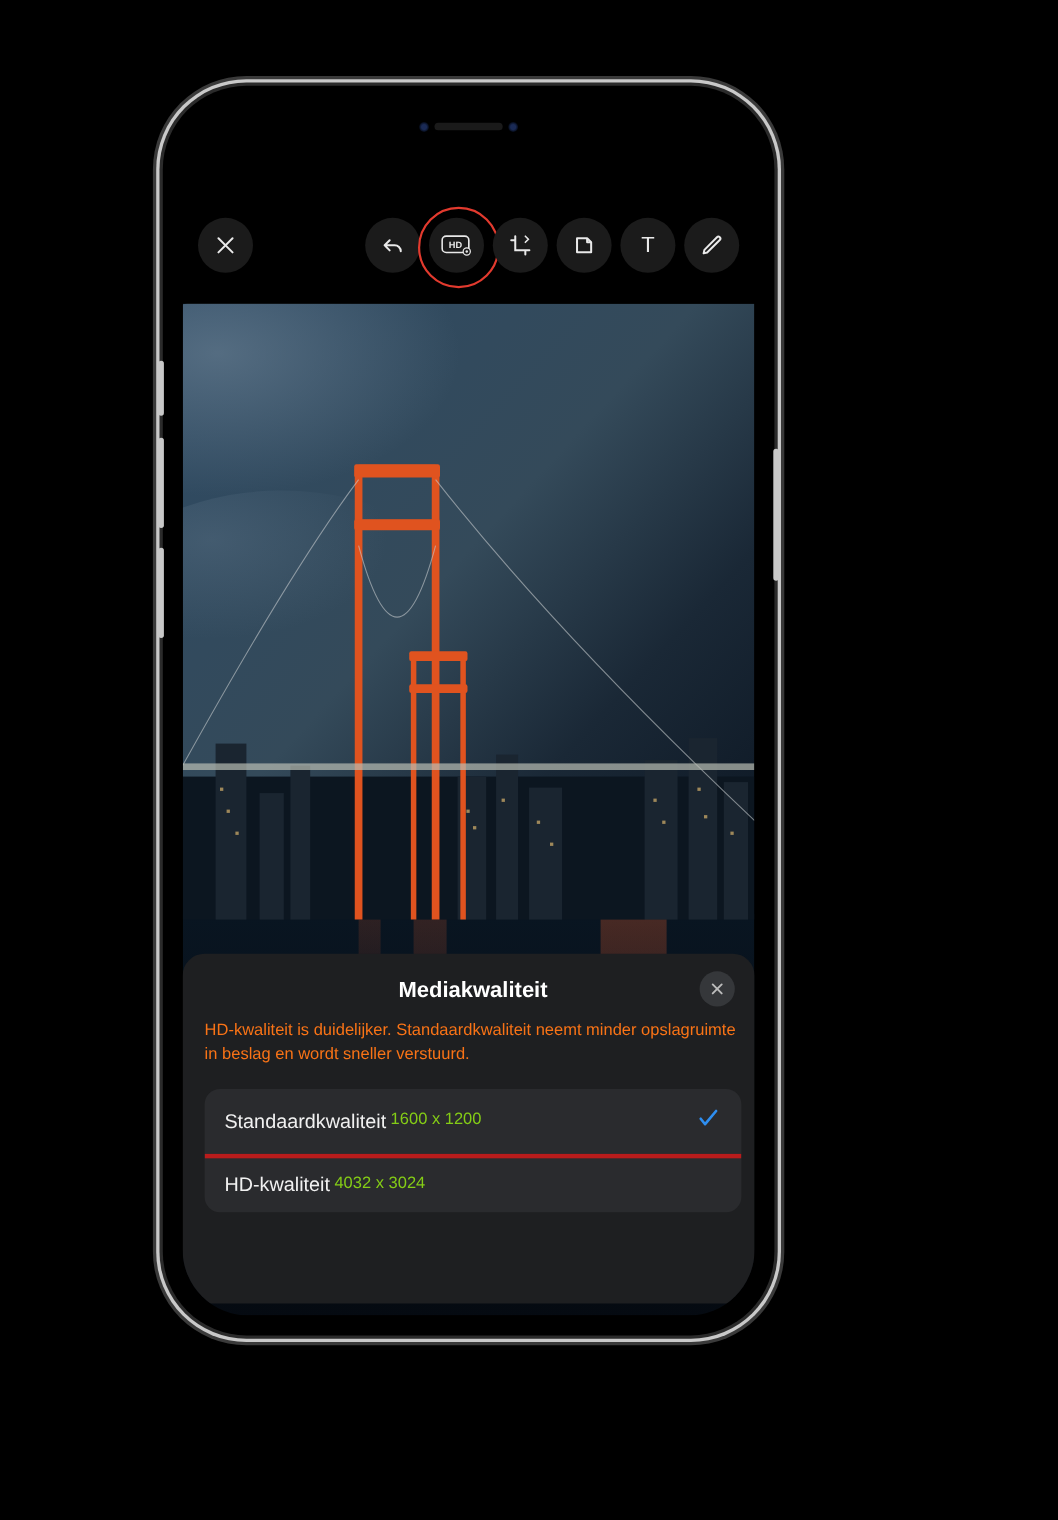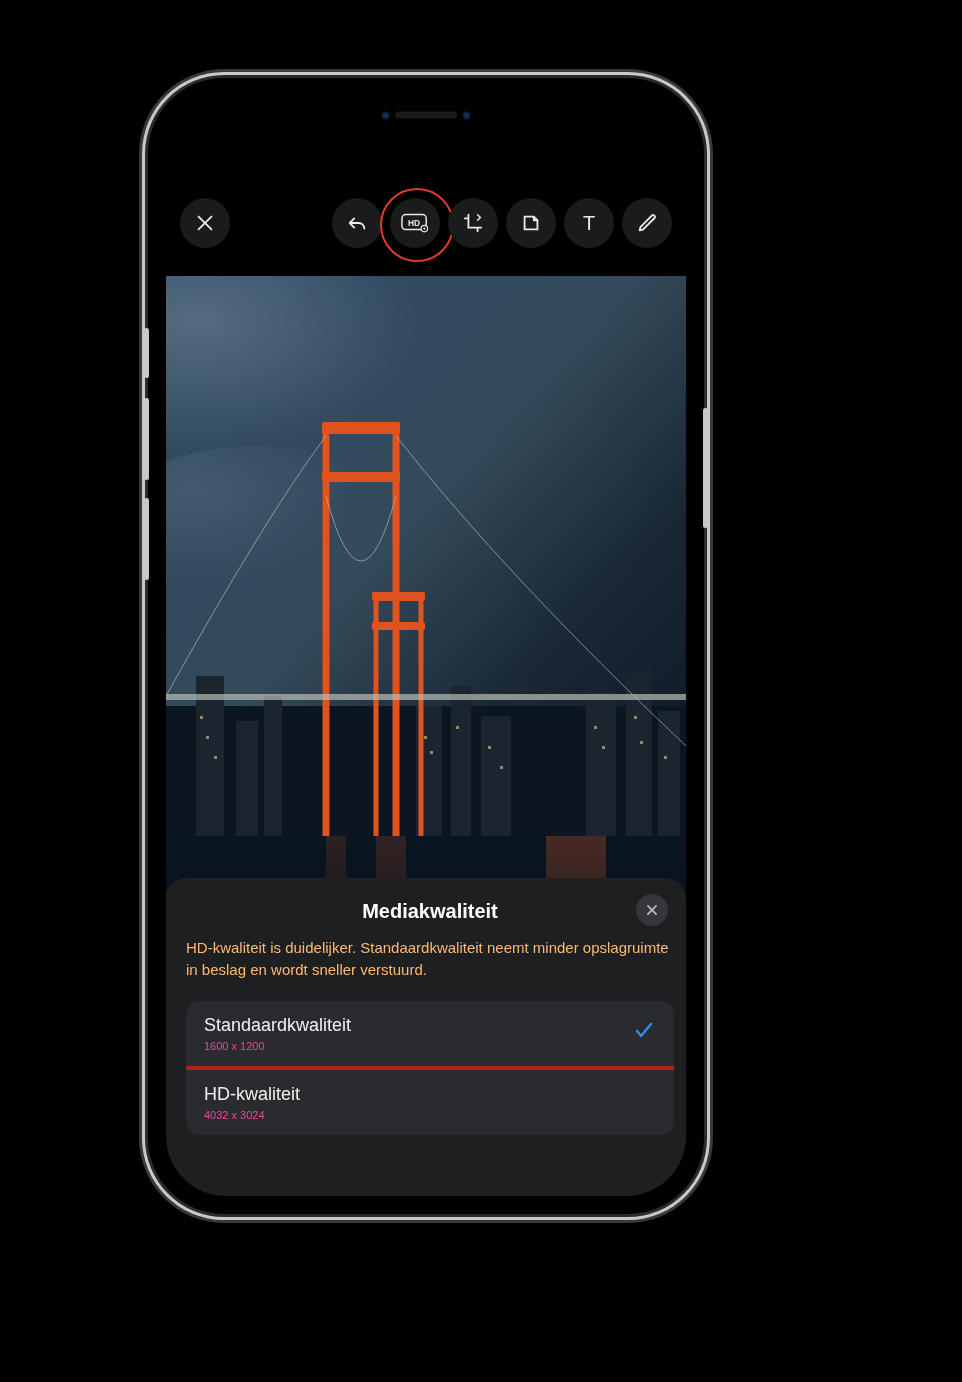--- a/index.html
+++ b/index.html
@@ -24,30 +24,30 @@
   .toolbar{position:absolute;left:0;right:0;top:98px;height:58px;display:flex;align-items:center;padding:0 14px;z-index:8}
   .tbtn{width:50px;height:50px;border-radius:50%;background:#1b1b1b;color:#e9e9e9;display:flex;align-items:center;justify-content:center;position:relative}
   .tgroup{margin-left:auto;display:flex;align-items:center;gap:8px}
   .highlight-ring{position:absolute;left:-10px;top:-10px;width:70px;height:70px;border:2.5px solid #e23a2e;border-radius:50%;pointer-events:none}
   .ic{width:22px;height:22px}
   
   .photo{position:absolute;left:0;right:0;top:180px;bottom:0;overflow:hidden}
   
   .photo svg{width:100%;height:100%;display:block}
   
-  .sheet{position:absolute;left:0;right:0;bottom:0;min-height:318px;background:#1e1f21;border-radius:20px 20px 0 0;padding:22px 12px 30px 20px;box-sizing:border-box;z-index:9}
+  .sheet{position:absolute;left:0;right:0;bottom:11px;min-height:318px;background:#1e1f21;border-radius:20px 20px 0 0;padding:22px 12px 30px 20px;box-sizing:border-box;z-index:9}
   .sheet-title{color:#fff;font-size:20px;font-weight:600;text-align:center;margin-top:0;margin-bottom:14px}
   .sheet-close{position:absolute;right:18px;top:16px;width:32px;height:32px;border-radius:50%;background:#35373a;color:#bcbcbc;display:flex;align-items:center;justify-content:center}
-  .sheet-desc{color:#fdba74;font-size:15px;line-height:1.45;margin-bottom:20px}
+  .sheet-desc{color:#f97316;font-size:15px;line-height:1.45;margin-bottom:20px}
   .opt-list{background:#2a2b2e;border-radius:14px;overflow:hidden}
   .opt{padding:14px 18px;display:flex;align-items:center;justify-content:space-between}
   .opt + .opt{border-top:4px solid #b91c1c}
-  .opt-titles{display:flex;flex-direction:column;gap:4px}
+  .opt-titles{display:flex;flex-direction:row;gap:4px}
   .opt-title{color:#f1f1f1;font-size:18px}
-  .opt-sub{color:#ec4899;font-size:11px}
+  .opt-sub{color:#84cc16;font-size:15px}
   .check{color:#2e8ef0;font-size:24px}
 </style>
 </head>
 <body>
 
 <div class="stage">
   <div class="phone">
     <div class="side-btn sb-left1"></div>
     <div class="side-btn sb-left2"></div>
     <div class="side-btn sb-left3"></div>

